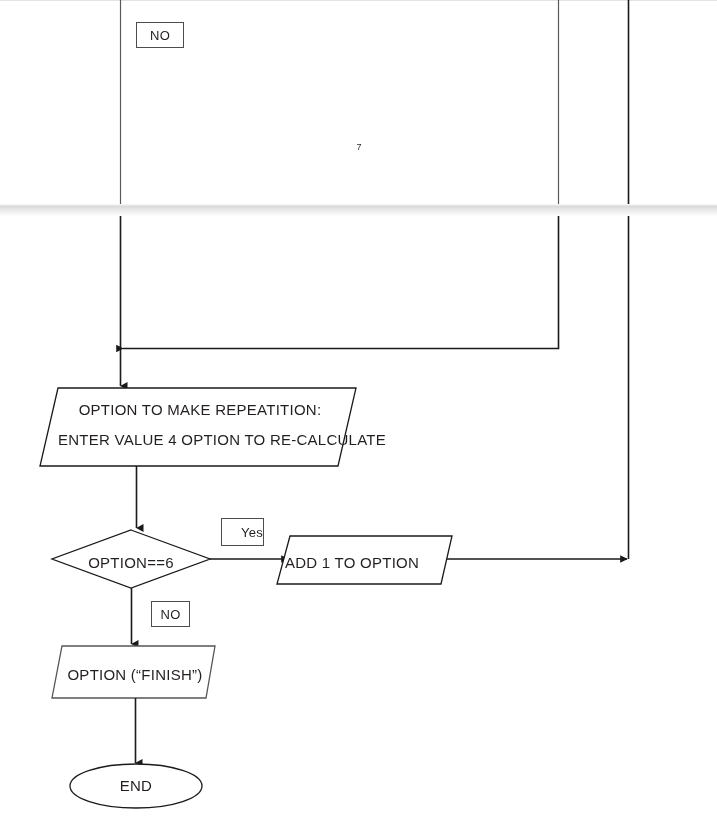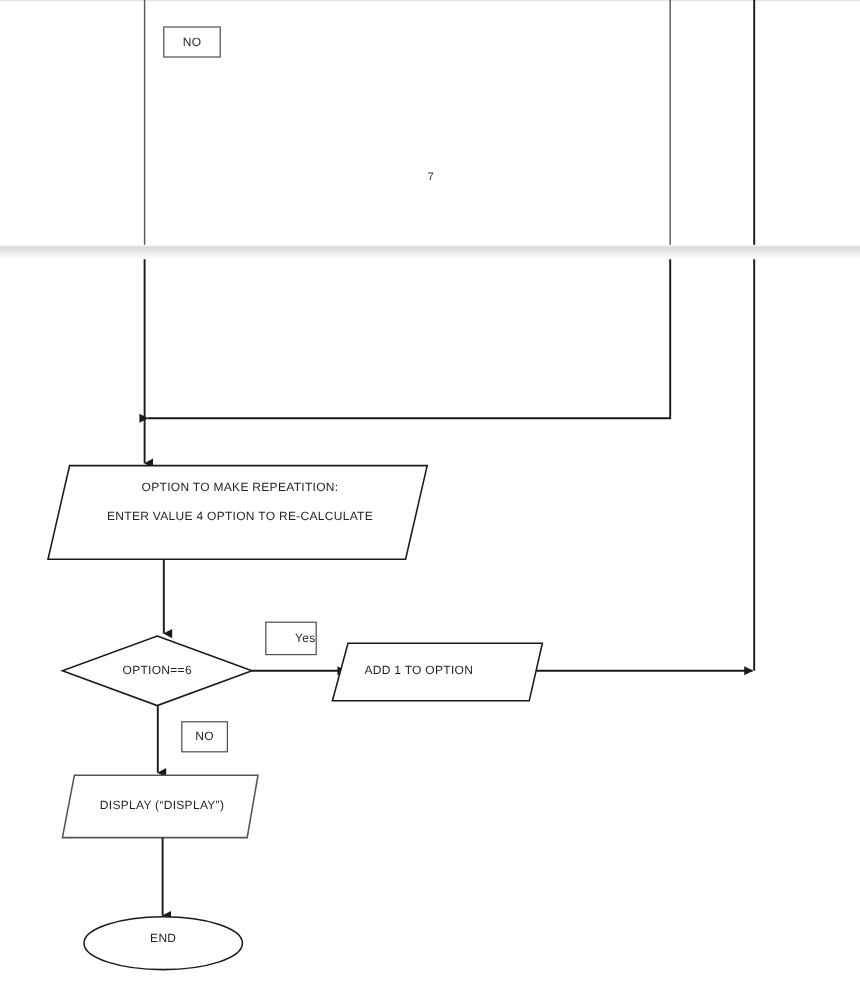--- a/index.html
+++ b/index.html
@@ -56,37 +56,37 @@
   #flow-svg .conn-light  { stroke: #5a5a5a; stroke-width: 1.2; fill: none; }
   #flow-svg .shape       { stroke: #1a1a1a; stroke-width: 1.3; fill: #ffffff; }
   #flow-svg .shape-soft  { stroke: #555555; stroke-width: 1.3; fill: #ffffff; }
 
   
   .node-text {
     position: absolute;
     text-align: center;
     color: #231f20;
     font-family: "Liberation Sans", sans-serif;
-    font-size: 10px;
+    font-size: 15px;
     letter-spacing: 0.25px;
     line-height: 1.35;
     white-space: nowrap;
     pointer-events: none;
   }
   .node-text .line2 { display: block; margin-top: 10px; }
 
   
   .tag-box {
     position: absolute;
     box-sizing: border-box;
     border: 1px solid #4d4d4d;
     background: #ffffff;
     color: #231f20;
     font-family: "Liberation Sans", sans-serif;
-    font-size: 10px;
+    font-size: 13px;
     letter-spacing: 0.3px;
     display: flex;
     align-items: center;
     justify-content: center;
   }
 
   
   #page-number {
     position: absolute;
     color: #2c2c2c;
@@ -167,21 +167,21 @@
 
   <div class="node-text" style="left:71px; top:553px; width:120px;">
     <span>OPTION==6</span>
   </div>
 
   <div class="node-text" style="left:285px; top:553px; width:128px;">
     <span>ADD 1 TO OPTION</span>
   </div>
 
   <div class="node-text" style="left:55px; top:665px; width:160px;">
-    <span>DISPLAY (“DISPLAY”)</span>
+    <span>OPTION (“FINISH”)</span>
   </div>
 
   <div class="node-text" style="left:86px; top:776px; width:100px;">
     <span>END</span>
   </div>
 
   <div id="page-number" style="left:349px; top:142px; width:20px;">
     <span>7</span>
   </div>
 

